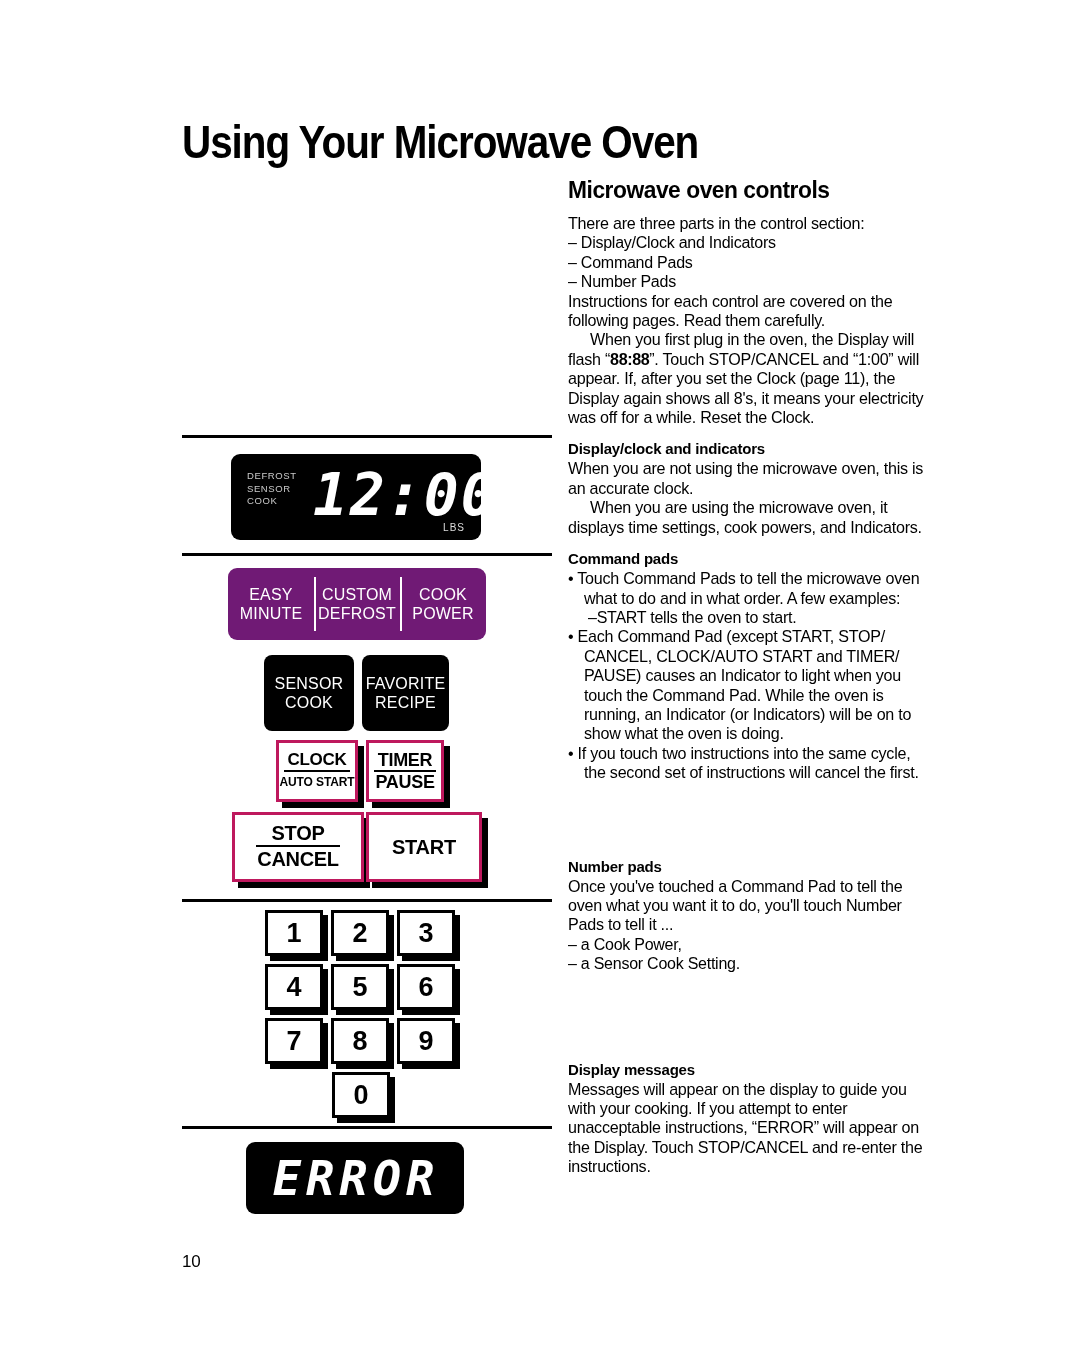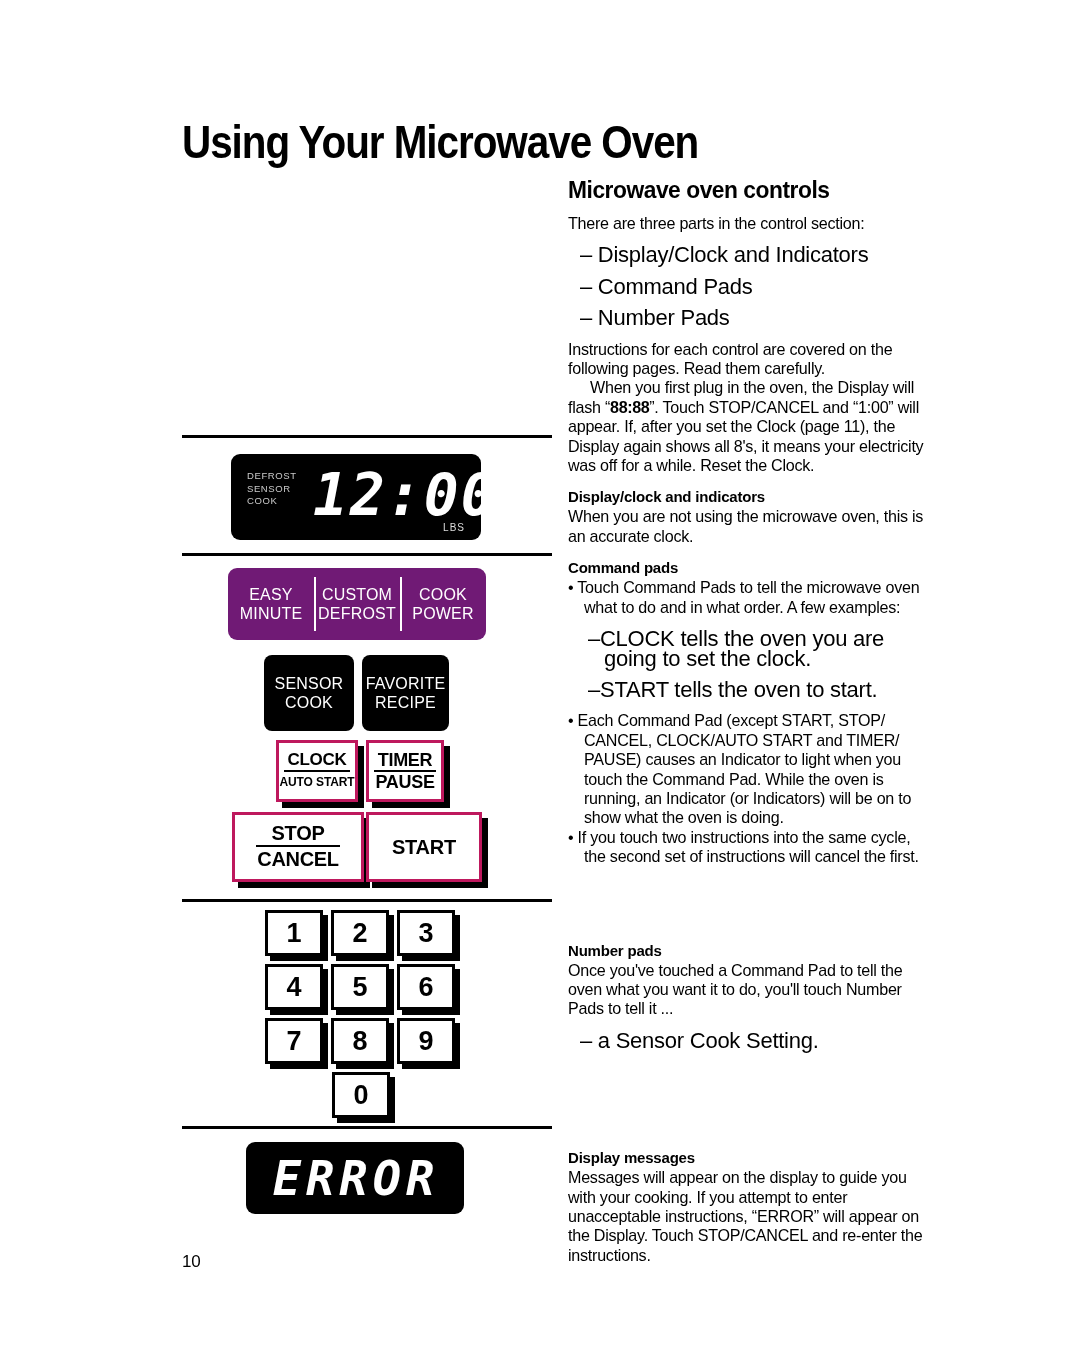--- a/index.html
+++ b/index.html
@@ -55,24 +55,24 @@
   }
   .para {
     font-size: 16.1px;
     line-height: 19.4px;
     letter-spacing: -0.25px;
     margin: 0;
     text-align: left;
   }
   .para.indent { text-indent: 22px; }
   .dashline {
-    font-size: 22px;
+    font-size: 16px;
     line-height: 19.4px;
     letter-spacing: -0.25px;
-    margin: 12px;
+    margin: 0;
     padding-left: 12px;
     text-indent: -12px;
   }
   .dashline.inner {
     padding-left: 32px;
     text-indent: -16px;
     margin-left: 4px;
   }
   .bullet {
     font-size: 16.1px;
@@ -332,32 +332,33 @@
 
   <p class="para">There are three parts in the control section:</p>
   <p class="dashline">– Display/Clock and Indicators</p>
   <p class="dashline">– Command Pads</p>
   <p class="dashline">– Number Pads</p>
   <p class="para">Instructions for each control are covered on the following pages. Read them carefully.</p>
   <p class="para indent"><span>When you first plug in the oven, the Display will flash “</span><span class="seg-bold">88:88</span><span>”. Touch STOP/CANCEL and “1:00” will appear. If, after you set the Clock (page 11), the Display again shows all 8's, it means your electricity was off for a while. Reset the Clock.</span></p>
 
   <h3>Display/clock and indicators</h3>
   <p class="para">When you are not using the microwave oven, this is an accurate clock.</p>
+  <p class="para indent">When you are using the microwave oven, it displays time settings, cook powers, and Indicators.</p>
 
   <h3>Command pads</h3>
   <p class="bullet">• Touch Command Pads to tell the microwave oven what to do and in what order. A few examples:</p>
-  <p class="dashline inner">–CLOCK tells the oven you are going to set the clock.</p>
   <p class="dashline inner">–START tells the oven to start.</p>
   <p class="bullet">• Each Command Pad (except START, STOP/ CANCEL, CLOCK/AUTO START and TIMER/ PAUSE) causes an Indicator to light when you touch the Command Pad. While the oven is running, an Indicator (or Indicators) will be on to show what the oven is doing.</p>
   <p class="bullet">• If you touch two instructions into the same cycle, the second set of instructions will cancel the first.</p>
 
   <div class="gap-l"></div>
 
   <h3>Number pads</h3>
   <p class="para">Once you've touched a Command Pad to tell the oven what you want it to do, you'll touch Number Pads to tell it ...</p>
+  <p class="dashline">– a Cook Power,</p>
   <p class="dashline">– a Sensor Cook Setting.</p>
 
   <div class="gap-xl"></div>
 
   <h3>Display messages</h3>
   <p class="para">Messages will appear on the display to guide you with your cooking. If you attempt to enter unacceptable instructions, “ERROR” will appear on the Display. Touch STOP/CANCEL and re-enter the instructions.</p>
 </div>
 
 <div class="rule" id="rule-1"></div>
 <div class="rule" id="rule-2"></div>

